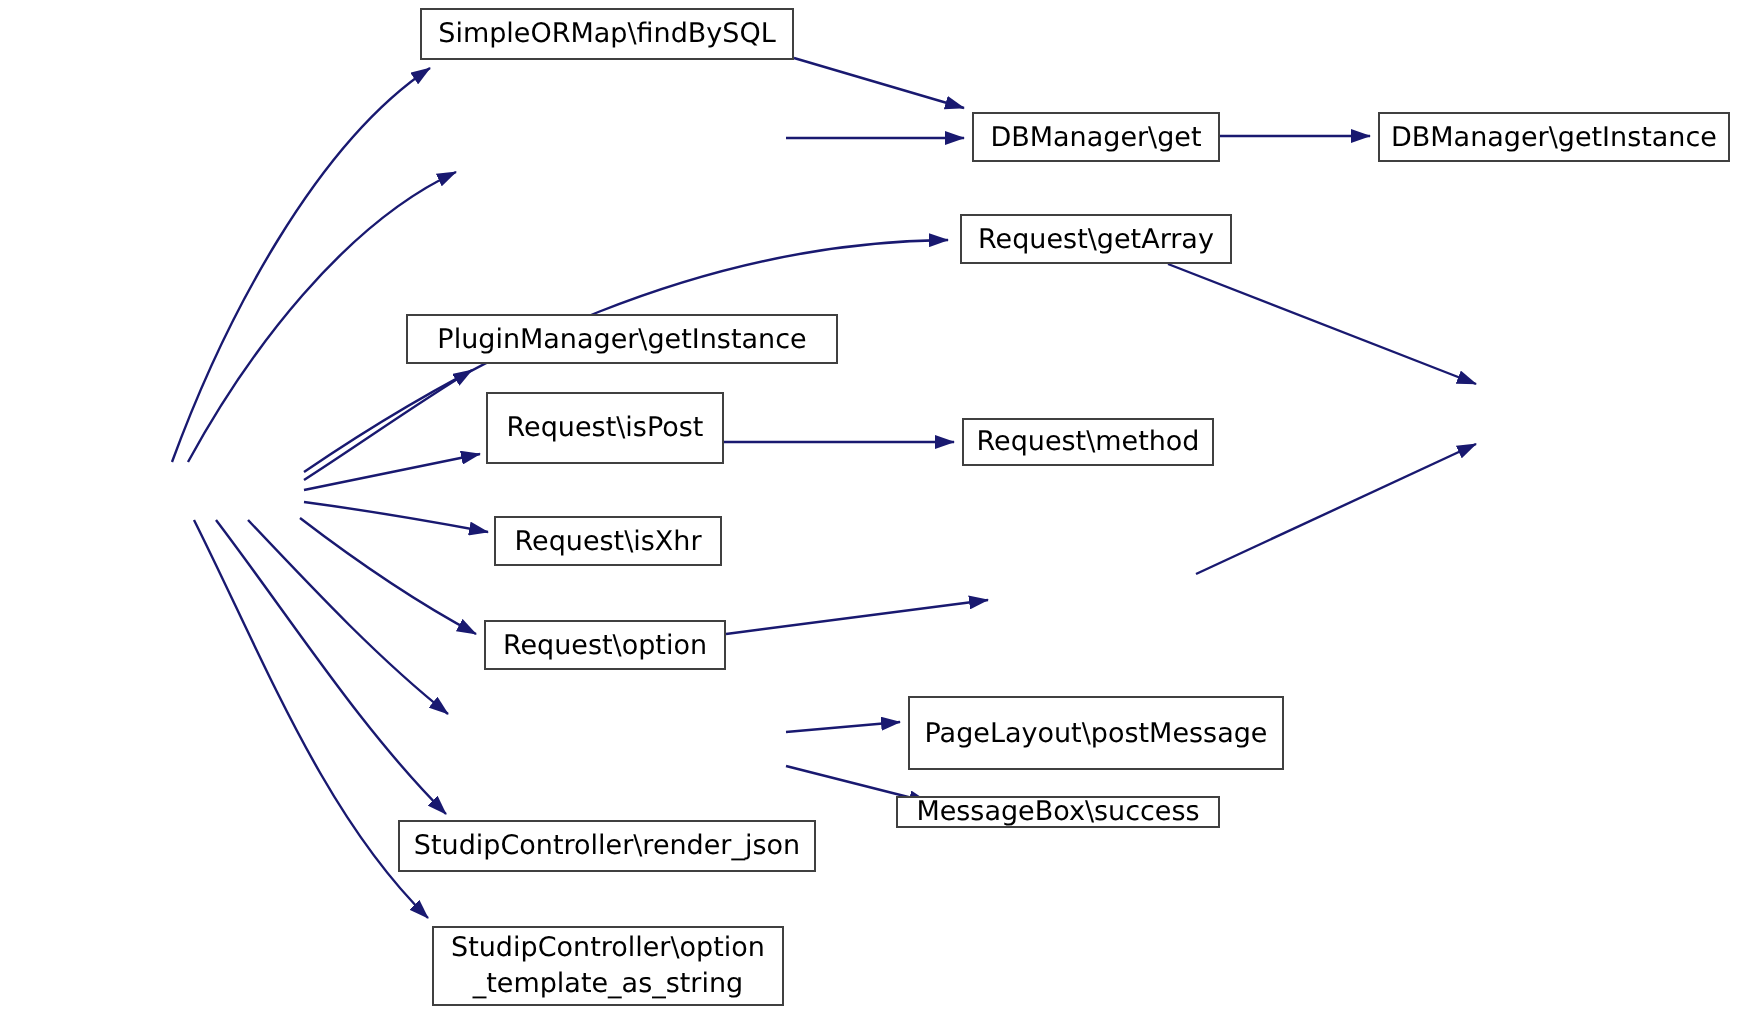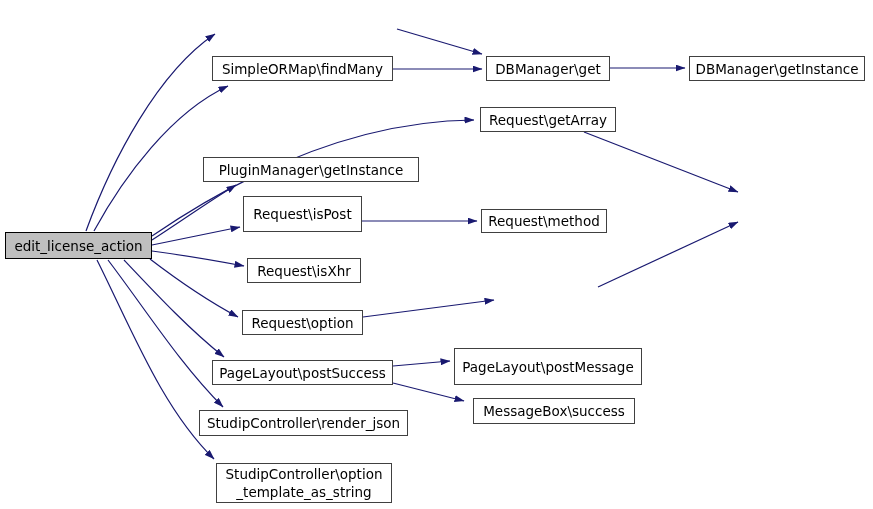--- a/index.html
+++ b/index.html
@@ -58,28 +58,25 @@
     <path class="edge" d="M 393 69 L 482 69" marker-end="url(#arrow)"></path>
     <path class="edge" d="M 610 68 L 685 68" marker-end="url(#arrow)"></path>
     <path class="edge" d="M 584 132 L 738 192" marker-end="url(#arrow)"></path>
     <path class="edge" d="M 362 221 L 477 221" marker-end="url(#arrow)"></path>
     <path class="edge" d="M 363 317 L 494 300" marker-end="url(#arrow)"></path>
     <path class="edge" d="M 598 287 L 738 222" marker-end="url(#arrow)"></path>
     <path class="edge" d="M 393 366 L 450 361" marker-end="url(#arrow)"></path>
     <path class="edge" d="M 393 383 L 464 401" marker-end="url(#arrow)"></path>
   </svg>
 
-  <div class="node focus" style="left:5px; top:232px; width:147px; height:27px;">
-    <span class="lbl">edit_license_action</span>
+
+  <div class="node" style="left:210px; top:4px; width:187px; height:26px;">
+    <span class="lbl">SimpleORMap\findBySQL</span>
   </div>
 
-
-  <div class="node" style="left:212px; top:56px; width:181px; height:25px;">
-    <span class="lbl">SimpleORMap\findMany</span>
-  </div>
 
   <div class="node" style="left:486px; top:56px; width:124px; height:25px;">
     <span class="lbl">DBManager\get</span>
   </div>
 
   <div class="node" style="left:689px; top:56px; width:176px; height:25px;">
     <span class="lbl">DBManager\getInstance</span>
   </div>
 
   <div class="node" style="left:480px; top:107px; width:136px; height:25px;">
@@ -101,29 +98,26 @@
 
   <div class="node" style="left:242px; top:310px; width:121px; height:25px;">
     <span class="lbl">Request\option</span>
   </div>
 
   <div class="node" style="left:247px; top:258px; width:114px; height:25px;">
     <span class="lbl">Request\isXhr</span>
   </div>
 
 
-  <div class="node" style="left:212px; top:360px; width:181px; height:25px;">
-    <span class="lbl">PageLayout\postSuccess</span>
-  </div>
 
   <div class="node" style="left:454px; top:348px; width:188px; height:37px;">
     <span class="lbl">PageLayout\postMessage</span>
   </div>
 
-  <div class="node" style="left:473px; top:398px; width:162px; height:26px;">
+  <div class="node" style="left:448px; top:398px; width:162px; height:16px;">
     <span class="lbl">MessageBox\success</span>
   </div>
 
   <div class="node" style="left:199px; top:410px; width:209px; height:26px;">
     <span class="lbl">StudipController\render_json</span>
   </div>
 
   <div class="node" style="left:216px; top:463px; width:176px; height:40px;">
     <span class="lbl">StudipController\option
 _template_as_string</span>

